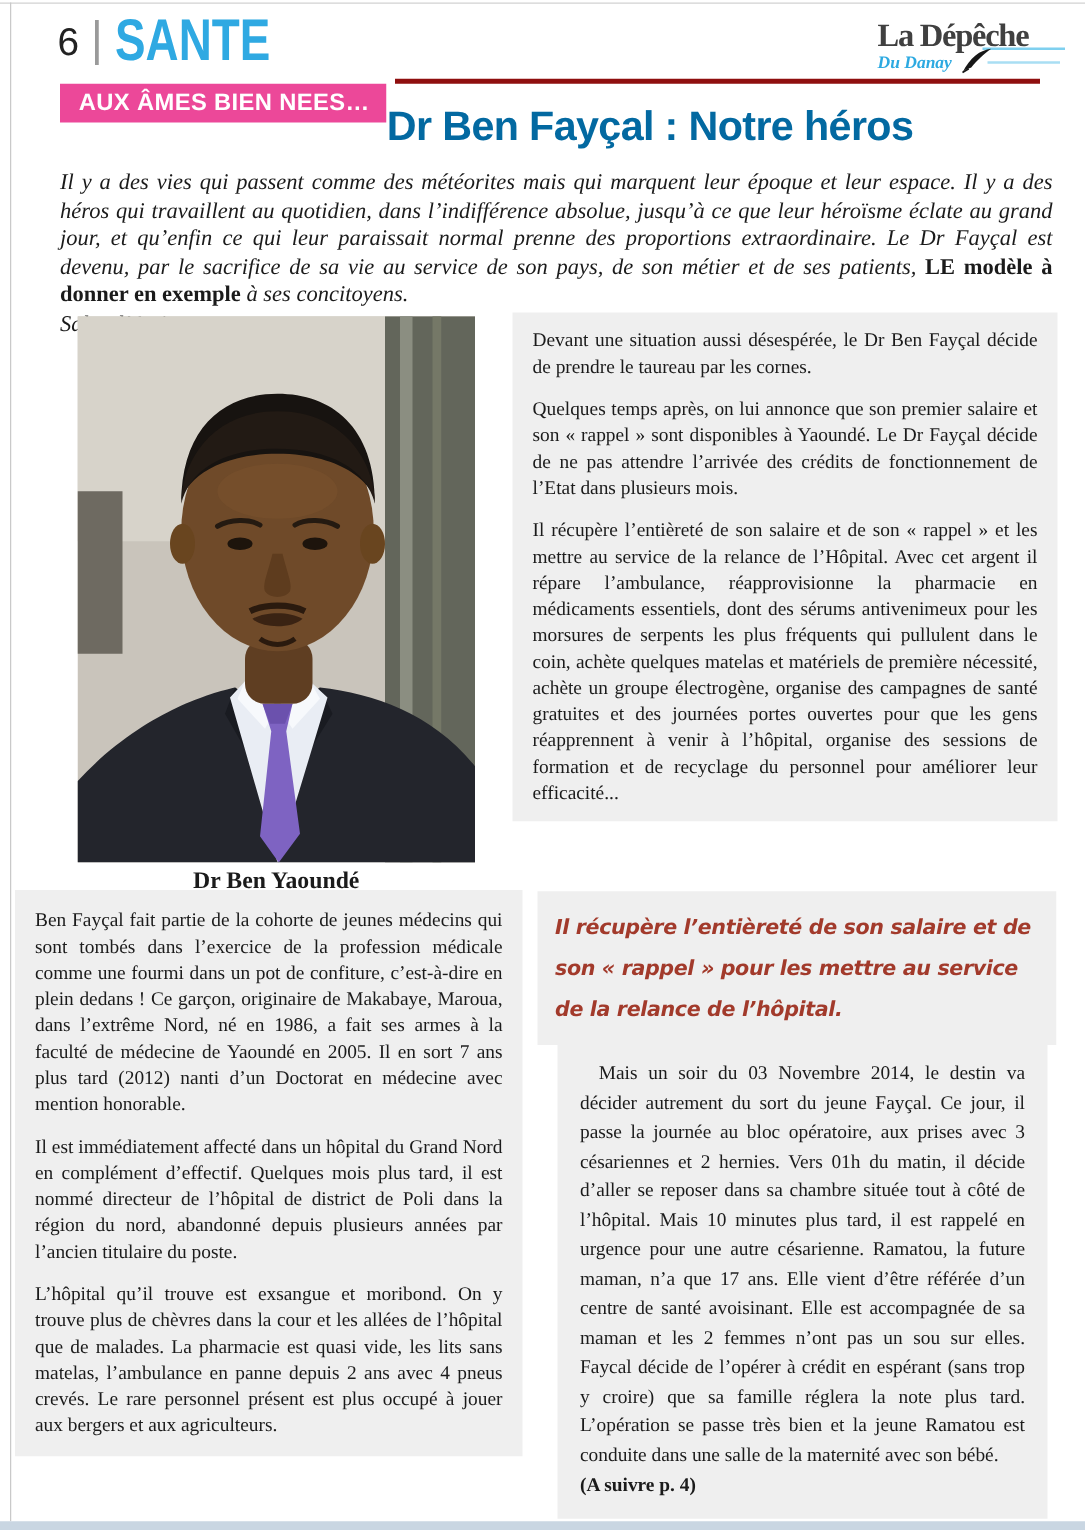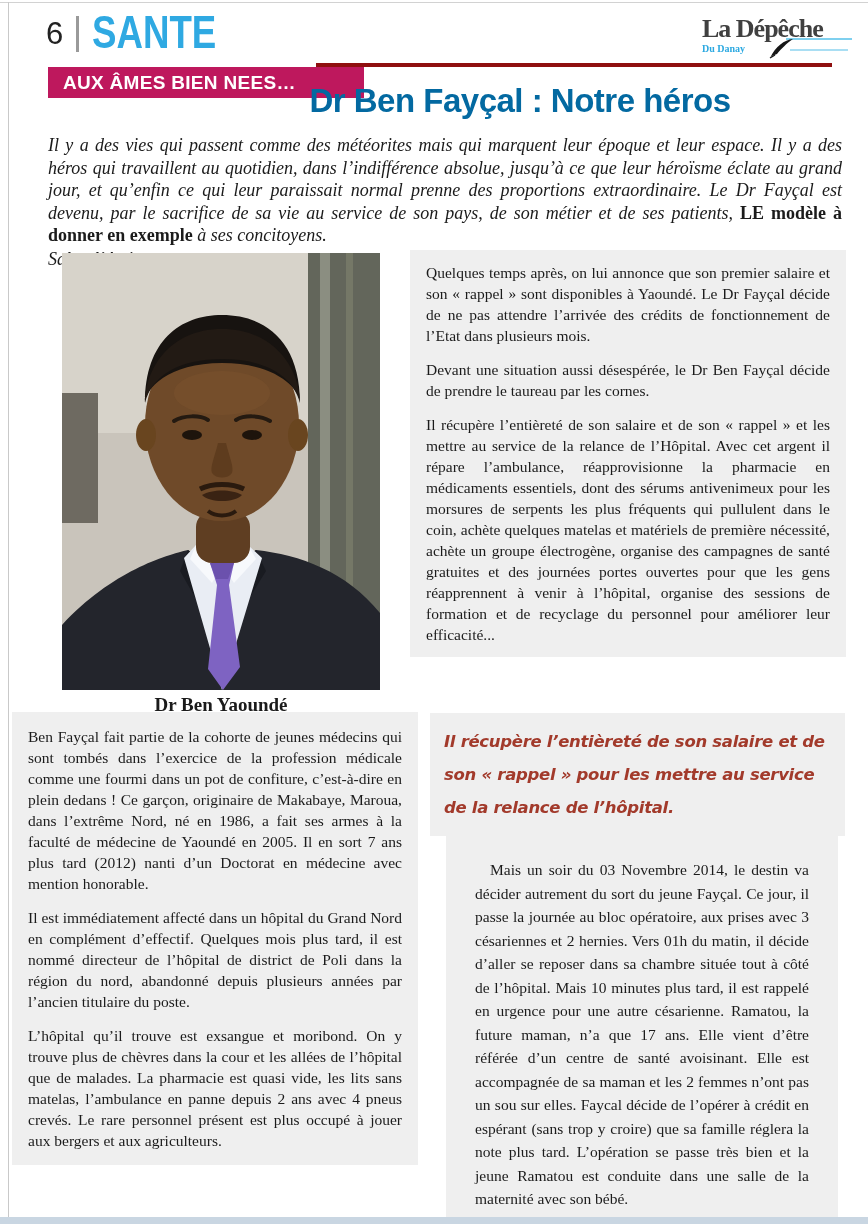--- a/index.html
+++ b/index.html
@@ -11,28 +11,28 @@
   
   .pagenum{position:absolute;left:46px;top:16px;font-family:"Liberation Sans",sans-serif;
            font-size:31px;color:#222;}
   .head-divider{position:absolute;left:76px;top:16px;width:3px;height:36px;background:#9a9a9a;}
   .section{position:absolute;left:92px;top:4px;font-family:"Liberation Sans",sans-serif;
            font-weight:bold;font-size:47px;color:#2FA9E2;letter-spacing:0px;
            transform:scaleX(.78);transform-origin:left top;}
   .masthead{position:absolute;left:702px;top:16px;width:150px;}
   .masthead .l1{font-family:"Liberation Serif",serif;font-weight:bold;font-size:26px;
                 color:#404040;letter-spacing:-1px;line-height:26px;}
-  .masthead .l2{font-family:"Liberation Serif",serif;font-weight:bold;font-size:10px;
-                color:#2CA9E1;margin-top:1px;}
+  .masthead .l2{font-family:"Liberation Serif",serif;font-weight:bold;font-size:14px;
+                color:#2CA9E1;margin-top:1px;font-style:italic;}
   .masthead .tag1{position:absolute;right:0;top:22px;width:66px;height:2px;background:#7fd0ef;}
   .masthead .tag2{position:absolute;right:4px;top:33px;width:58px;height:2px;background:#a9def3;}
   .quill{position:absolute;left:66px;top:22px;}
 
   .red-rule{position:absolute;left:316px;top:63px;width:516px;height:4px;background:#8F0F0F;}
-  .kicker{position:absolute;left:48px;top:67px;width:316px;height:31px;background:#be185d;
+  .kicker{position:absolute;left:48px;top:67px;width:261px;height:31px;background:#ec4899;
           color:#ffffff;font-family:"Liberation Sans",sans-serif;font-weight:bold;
           font-size:19px;line-height:31px;padding-left:15px;box-sizing:border-box;
           letter-spacing:.3px;}
   .headline{position:absolute;left:255px;top:82px;width:530px;text-align:center;
             font-family:"Liberation Sans",sans-serif;font-weight:bold;font-size:33px;
             color:#0369a1;letter-spacing:-.5px;}
 
   
   .intro{position:absolute;left:48px;top:134px;width:794px;font-size:18px;line-height:22.5px;
          text-align:justify;}
@@ -52,21 +52,21 @@
   .leftcol{position:absolute;left:12px;top:712px;width:406px;padding:14px 16px;}
   .rightcol{position:absolute;left:410px;top:250px;width:436px;padding:12px 16px;}
   .leftcol p,.rightcol p{margin:0 0 13px 0;font-size:15.5px;line-height:21px;text-align:justify;}
   .leftcol p:last-child,.rightcol p:last-child{margin-bottom:0;}
 
   .pullquote{position:absolute;left:430px;top:713px;width:415px;padding:12px 14px;
              font-family:"DejaVu Sans",sans-serif;font-weight:bold;font-style:italic;
              font-size:16.5px;line-height:33px;color:#A23A2B;letter-spacing:-.3px;}
 
   .story2{position:absolute;left:446px;top:833px;width:392px;padding:13px 17px;}
-  .story2 p{margin:12px;font-size:15.5px;line-height:23.5px;text-align:justify;text-indent:15px;}
+  .story2 p{margin:1px;font-size:15.5px;line-height:23.5px;text-align:justify;text-indent:15px;}
   .story2 .cont{font-weight:bold;text-indent:0;text-align:left;}
 
   .footer-strip{position:absolute;left:0;top:1217px;width:868px;height:7px;background:#C9D6E2;}
 </style>
 </head>
 <body>
 
 <div class="page">
   <div class="frame-top"></div>
   <div class="frame-left"></div>
@@ -133,22 +133,22 @@
       <path d="M156 190 C152 206 148 214 150 220 C154 226 166 226 170 220 C172 214 168 206 164 190 Z" fill="#5e3c1e"></path>
       <path d="M140 242 C150 236 170 236 180 242 C172 250 148 250 140 242 Z" fill="#3a2313"></path>
       <path d="M138 236 C150 230 170 230 182 236" stroke="#2a1a0e" stroke-width="5" fill="none"></path>
       <path d="M146 258 C154 264 166 264 174 258" stroke="#2a1a0e" stroke-width="4" fill="none"></path>
       <ellipse cx="160" cy="140" rx="48" ry="22" fill="#7a522e" opacity=".55"></ellipse>
     </svg>
     <div class="caption">Dr Ben Yaoundé</div>
   </div>
 
   <div class="rightcol gray">
+    <p>Devant une situation aussi désespérée, le Dr Ben Fayçal décide de prendre le taureau par les cornes.</p>
     <p>Quelques temps après, on lui annonce que son premier salaire et son « rappel » sont disponibles à Yaoundé. Le Dr Fayçal décide de ne pas attendre l’arrivée des crédits de fonctionnement de l’Etat dans plusieurs mois.</p>
-    <p>Devant une situation aussi désespérée, le Dr Ben Fayçal décide de prendre le taureau par les cornes.</p>
     <p>Il récupère l’entièreté de son salaire et de son « rappel » et les mettre au service de la relance de l’Hôpital. Avec cet argent il répare l’ambulance, réapprovisionne la pharmacie en médicaments essentiels, dont des sérums antivenimeux pour les morsures de serpents les plus fréquents qui pullulent dans le coin, achète quelques matelas et matériels de première nécessité, achète un groupe électrogène, organise des campagnes de santé gratuites et des journées portes ouvertes pour que les gens réapprennent à venir à l’hôpital, organise des sessions de formation et de recyclage du personnel pour améliorer leur efficacité...</p>
   </div>
 
   <div class="leftcol gray">
     <p>Ben Fayçal fait partie de la cohorte de jeunes médecins qui sont tombés dans l’exercice de la profession médicale comme une fourmi dans un pot de confiture, c’est-à-dire en plein dedans ! Ce garçon, originaire de Makabaye, Maroua, dans l’extrême Nord, né en 1986, a fait ses armes à la faculté de médecine de Yaoundé en 2005. Il en sort 7 ans plus tard (2012) nanti d’un Doctorat en médecine avec mention honorable.</p>
     <p>Il est immédiatement affecté dans un hôpital du Grand Nord en complément d’effectif. Quelques mois plus tard, il est nommé directeur de l’hôpital de district de Poli dans la région du nord, abandonné depuis plusieurs années par l’ancien titulaire du poste.</p>
     <p>L’hôpital qu’il trouve est exsangue et moribond. On y trouve plus de chèvres dans la cour et les allées de l’hôpital que de malades. La pharmacie est quasi vide, les lits sans matelas, l’ambulance en panne depuis 2 ans avec 4 pneus crevés. Le rare personnel présent est plus occupé à jouer aux bergers et aux agriculteurs.</p>
   </div>
 
   <div class="pullquote gray">Il récupère l’entièreté de son salaire et de son « rappel » pour les mettre au service de la relance de l’hôpital.</div>

